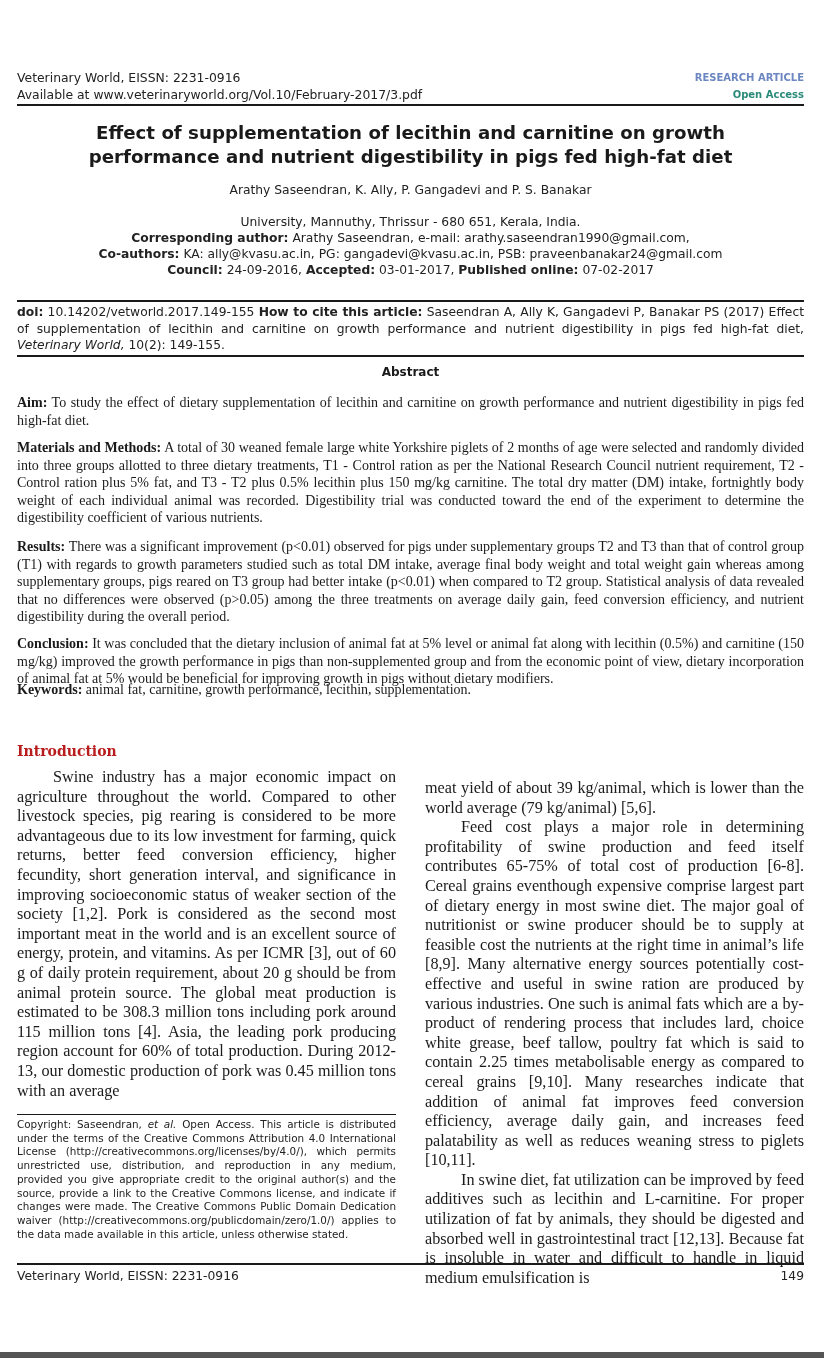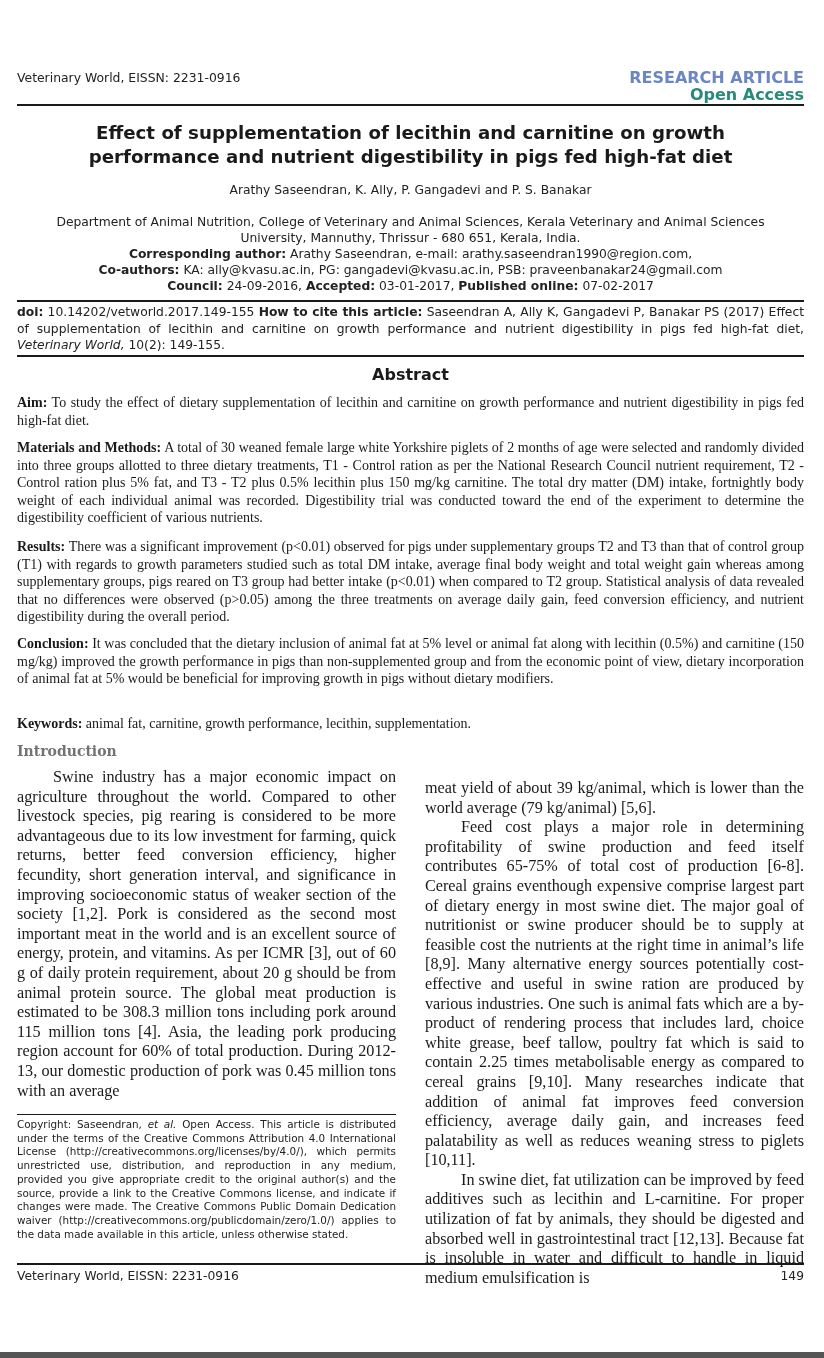--- a/index.html
+++ b/index.html
@@ -3,93 +3,93 @@
 <meta charset="utf-8">
 <style>
   html, body { margin: 0; padding: 0; }
   body {
     width: 824px; height: 1358px; background: #ffffff; position: relative; overflow: hidden;
     color: #1a1a1a;
   }
   .abs { position: absolute; }
 
   .hdr-left { left: 17px; top: 69px; font-family: "DejaVu Sans", sans-serif; font-size: 12.4px; line-height: 17px; color: #222; }
-  .hdr-right { right: 20px; top: 69px; text-align: right; font-family: "DejaVu Sans", sans-serif; font-size: 16px; line-height: 17px; font-weight: bold; }
+  .hdr-right { right: 20px; top: 69px; text-align: right; font-family: "DejaVu Sans", sans-serif; font-size: 10px; line-height: 17px; font-weight: bold; }
   .hdr-right .ra { color: #6b86c0; }
   .hdr-right .oa { color: #2a8a7a; }
   .rule { left: 17px; width: 787px; height: 2px; background: #1a1a1a; }
 
   .title { left: 17px; width: 787px; top: 121px; text-align: center; font-family: "DejaVu Sans", sans-serif; font-weight: bold; font-size: 18.2px; line-height: 24px; color: #1a1a1a; }
   .authors { left: 17px; width: 787px; top: 183px; text-align: center; font-family: "DejaVu Sans", sans-serif; font-size: 12.3px; color: #222; }
   .affil { left: 17px; width: 787px; top: 214px; text-align: center; font-family: "DejaVu Sans", sans-serif; font-size: 12.3px; line-height: 16px; color: #222; }
   .affil b { font-weight: bold; }
 
   .cite { left: 17px; width: 787px; top: 304px; font-family: "DejaVu Sans", sans-serif; font-size: 12.3px; line-height: 16.5px; text-align: justify; color: #222; }
-  .abstract-h { left: 17px; width: 787px; top: 365px; text-align: center; font-family: "DejaVu Sans", sans-serif; font-weight: bold; font-size: 16px; color: #1a1a1a; }
+  .abstract-h { left: 17px; width: 787px; top: 365px; text-align: center; font-family: "DejaVu Sans", sans-serif; font-weight: bold; font-size: 12px; color: #1a1a1a; }
 
   .abs-block { left: 17px; width: 787px; font-family: "Liberation Serif", serif; font-size: 14px; line-height: 17.6px; text-align: justify; color: #1a1a1a; }
   .abs-block b { font-weight: bold; }
 
-  .intro-h { left: 17px; top: 743px; font-family: "DejaVu Serif", serif; font-weight: bold; font-size: 14px; color: #737373; }
+  .intro-h { left: 17px; top: 743px; font-family: "DejaVu Serif", serif; font-weight: bold; font-size: 14px; color: #b91c1c; }
   .col { font-family: "Liberation Serif", serif; font-size: 16.2px; line-height: 19.6px; text-align: justify; color: #1a1a1a; }
   .col p { margin: 0; }
   .indent { text-indent: 36px; }
   .col-left { left: 17px; width: 379px; top: 768px; }
   .col-right { left: 425px; width: 379px; top: 742px; margin-top: 37px; }
 
   .copyright-rule { left: 17px; width: 379px; top: 1114px; height: 1px; background: #1a1a1a; }
   .copyright { left: 17px; width: 379px; top: 1118px; font-family: "DejaVu Sans", sans-serif; font-size: 10.4px; line-height: 13.7px; text-align: justify; color: #222; }
 
   .footer-rule { left: 17px; width: 787px; top: 1263px; height: 2px; background: #1a1a1a; }
   .footer-left { left: 17px; top: 1269px; font-family: "DejaVu Sans", sans-serif; font-size: 12.3px; color: #222; }
   .footer-right { right: 20px; top: 1269px; font-family: "DejaVu Sans", sans-serif; font-size: 12.3px; color: #222; }
   .bottom-bar { left: 0; width: 824px; top: 1352px; height: 6px; background: #555555; }
 </style>
 </head>
 <body>
 
 <div class="abs hdr-left">
   <div>Veterinary World, EISSN: 2231-0916</div>
+  <div>Available at www.veterinaryworld.org/Vol.10/February-2017/3.pdf</div>
 </div>
 <div class="abs hdr-right">
   <div class="ra">RESEARCH ARTICLE</div>
   <div class="oa">Open Access</div>
 </div>
 <div class="abs rule" style="top:104px;"></div>
 
 <div class="abs title">
   <div>Effect of supplementation of lecithin and carnitine on growth</div>
   <div>performance and nutrient digestibility in pigs fed high-fat diet</div>
 </div>
 
 <div class="abs authors">Arathy Saseendran, K. Ally, P. Gangadevi and P. S. Banakar</div>
 
 <div class="abs affil">
-  <div>Department of Animal Nutrition, College of Veterinary and Animal Sciences, Kerala Veterinary and Animal Sciences</div>
   <div>University, Mannuthy, Thrissur - 680 651, Kerala, India.</div>
-  <div><b>Corresponding author:</b><span> Arathy Saseendran, e-mail: arathy.saseendran1990@region.com,</span></div>
+  <div><b>Corresponding author:</b><span> Arathy Saseendran, e-mail: arathy.saseendran1990@gmail.com,</span></div>
   <div><b>Co-authors:</b><span> KA: ally@kvasu.ac.in, PG: gangadevi@kvasu.ac.in, PSB: praveenbanakar24@gmail.com</span></div>
   <div><b>Council:</b><span> 24-09-2016, </span><b>Accepted:</b><span> 03-01-2017, </span><b>Published online:</b><span> 07-02-2017</span></div>
 </div>
 
 <div class="abs rule" style="top:300px;"></div>
 <div class="abs cite"><b>doi:</b><span> 10.14202/vetworld.2017.149-155 </span><b>How to cite this article:</b><span> Saseendran A, Ally K, Gangadevi P, Banakar PS (2017) Effect of supplementation of lecithin and carnitine on growth performance and nutrient digestibility in pigs fed high-fat diet, </span><i>Veterinary World,</i><span> 10(2): 149-155.</span></div>
 <div class="abs rule" style="top:355px;"></div>
 
 <div class="abs abstract-h">Abstract</div>
 
 <div class="abs abs-block" style="top:394px;"><b>Aim:</b><span> To study the effect of dietary supplementation of lecithin and carnitine on growth performance and nutrient digestibility in pigs fed high-fat diet.</span></div>
 
 <div class="abs abs-block" style="top:439px;"><b>Materials and Methods:</b><span> A total of 30 weaned female large white Yorkshire piglets of 2 months of age were selected and randomly divided into three groups allotted to three dietary treatments, T1 - Control ration as per the National Research Council nutrient requirement, T2 - Control ration plus 5% fat, and T3 - T2 plus 0.5% lecithin plus 150 mg/kg carnitine. The total dry matter (DM) intake, fortnightly body weight of each individual animal was recorded. Digestibility trial was conducted toward the end of the experiment to determine the digestibility coefficient of various nutrients.</span></div>
 
 <div class="abs abs-block" style="top:538px;"><b>Results:</b><span> There was a significant improvement (p&lt;0.01) observed for pigs under supplementary groups T2 and T3 than that of control group (T1) with regards to growth parameters studied such as total DM intake, average final body weight and total weight gain whereas among supplementary groups, pigs reared on T3 group had better intake (p&lt;0.01) when compared to T2 group. Statistical analysis of data revealed that no differences were observed (p&gt;0.05) among the three treatments on average daily gain, feed conversion efficiency, and nutrient digestibility during the overall period.</span></div>
 
 <div class="abs abs-block" style="top:635px;"><b>Conclusion:</b><span> It was concluded that the dietary inclusion of animal fat at 5% level or animal fat along with lecithin (0.5%) and carnitine (150 mg/kg) improved the growth performance in pigs than non-supplemented group and from the economic point of view, dietary incorporation of animal fat at 5% would be beneficial for improving growth in pigs without dietary modifiers.</span></div>
 
-<div class="abs abs-block" style="top:715px;font-family:Liberation Serif, serif;"><b>Keywords:</b><span> animal fat, carnitine, growth performance, lecithin, supplementation.</span></div>
+<div class="abs abs-block" style="top:681px;font-family:Liberation Serif, serif;"><b>Keywords:</b><span> animal fat, carnitine, growth performance, lecithin, supplementation.</span></div>
 
 <div class="abs intro-h">Introduction</div>
 
 <div class="abs col col-left">
   <p class="indent">Swine industry has a major economic impact on agriculture throughout the world. Compared to other livestock species, pig rearing is considered to be more advantageous due to its low investment for farming, quick returns, better feed conversion efficiency, higher fecundity, short generation interval, and significance in improving socioeconomic status of weaker section of the society [1,2]. Pork is considered as the second most important meat in the world and is an excellent source of energy, protein, and vitamins. As per ICMR [3], out of 60 g of daily protein requirement, about 20 g should be from animal protein source. The global meat production is estimated to be 308.3 million tons including pork around 115 million tons [4]. Asia, the leading pork producing region account for 60% of total production. During 2012-13, our domestic production of pork was 0.45 million tons with an average</p>
 </div>
 
 <div class="abs col col-right">
   <p>meat yield of about 39 kg/animal, which is lower than the world average (79 kg/animal) [5,6].</p>
   <p class="indent">Feed cost plays a major role in determining profitability of swine production and feed itself contributes 65-75% of total cost of production [6-8]. Cereal grains eventhough expensive comprise largest part of dietary energy in most swine diet. The major goal of nutritionist or swine producer should be to supply at feasible cost the nutrients at the right time in animal’s life [8,9]. Many alternative energy sources potentially cost-effective and useful in swine ration are produced by various industries. One such is animal fats which are a by-product of rendering process that includes lard, choice white grease, beef tallow, poultry fat which is said to contain 2.25 times metabolisable energy as compared to cereal grains [9,10]. Many researches indicate that addition of animal fat improves feed conversion efficiency, average daily gain, and increases feed palatability as well as reduces weaning stress to piglets [10,11].</p>

